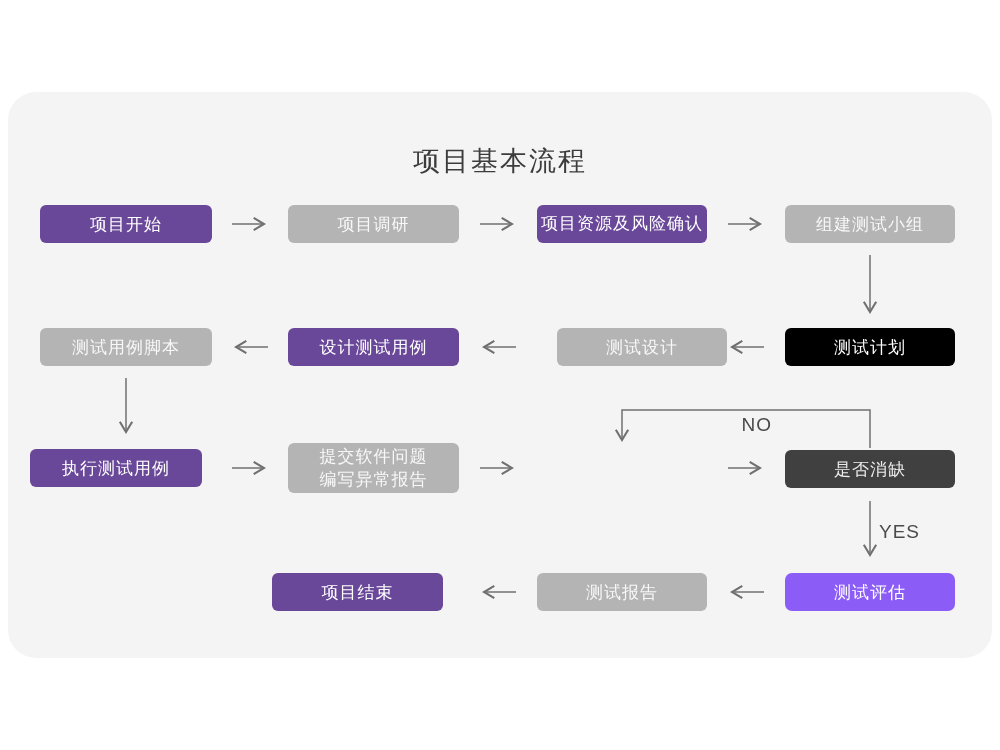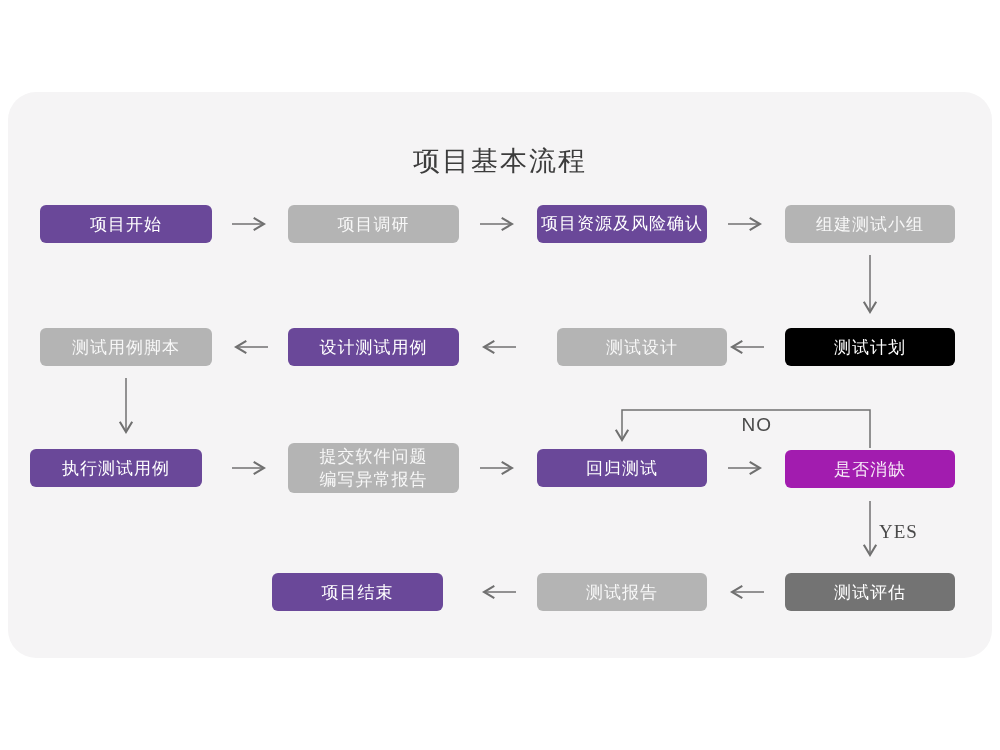--- a/index.html
+++ b/index.html
@@ -38,21 +38,21 @@
     flex-direction:column;border-radius:6px;
     font-size:17px;letter-spacing:1px;line-height:23px;
     color:#ffffff;text-align:center;
   }
   .node.secondary{color:rgba(255,255,255,0.9);}
   .branch-label{
     position:absolute;font-size:19px;letter-spacing:1px;
     color:var(--branch-label);
   }
   #label-no{left:720px;top:414px;width:52px;text-align:right;}
-  #label-yes{left:879px;top:521px;font-family:Liberation Serif, serif;}
+  #label-yes{left:879px;top:521px;}
 </style>
 </head>
 <body>
 
 <div class="stage">
 
   <div class="card"></div>
 
   <div class="title">项目基本流程</div>
 
@@ -118,30 +118,27 @@
       <span>测试计划</span>
     </div>
 
   <div class="node" style="left: 30px; top: 449px; width: 172px; height: 38px; background: rgb(106, 72, 153);">
       <span>执行测试用例</span>
     </div>
   <div class="node secondary" style="left: 288px; top: 443px; width: 171px; height: 50px; background: rgb(180, 180, 180);">
       <span>提交软件问题</span>
       <span>编写异常报告</span>
     </div>
-  <div class="node" style="left: 537px; top: 449px; width: 170px; height: 38px; background: rgb(106, 72, 153);">
-      <span>回归测试</span>
-    </div>
-  <div class="node secondary" style="left: 785px; top: 450px; width: 170px; height: 38px; background: #a21caf;">
+  <div class="node secondary" style="left: 785px; top: 450px; width: 170px; height: 38px; background: #404040;">
       <span>是否消缺</span>
     </div>
 
   <div class="node" style="left: 272px; top: 573px; width: 171px; height: 38px; background: rgb(106, 72, 153);">
       <span>项目结束</span>
     </div>
   <div class="node secondary" style="left: 537px; top: 573px; width: 170px; height: 38px; background: rgb(180, 180, 180);">
       <span>测试报告</span>
     </div>
-  <div class="node" style="left: 785px; top: 573px; width: 170px; height: 38px; background: #737373;">
+  <div class="node" style="left: 785px; top: 573px; width: 170px; height: 38px; background: #8b5cf6; border-radius: 7px;">
       <span>测试评估</span>
     </div>
 
 </div>
 
 </body></html>

